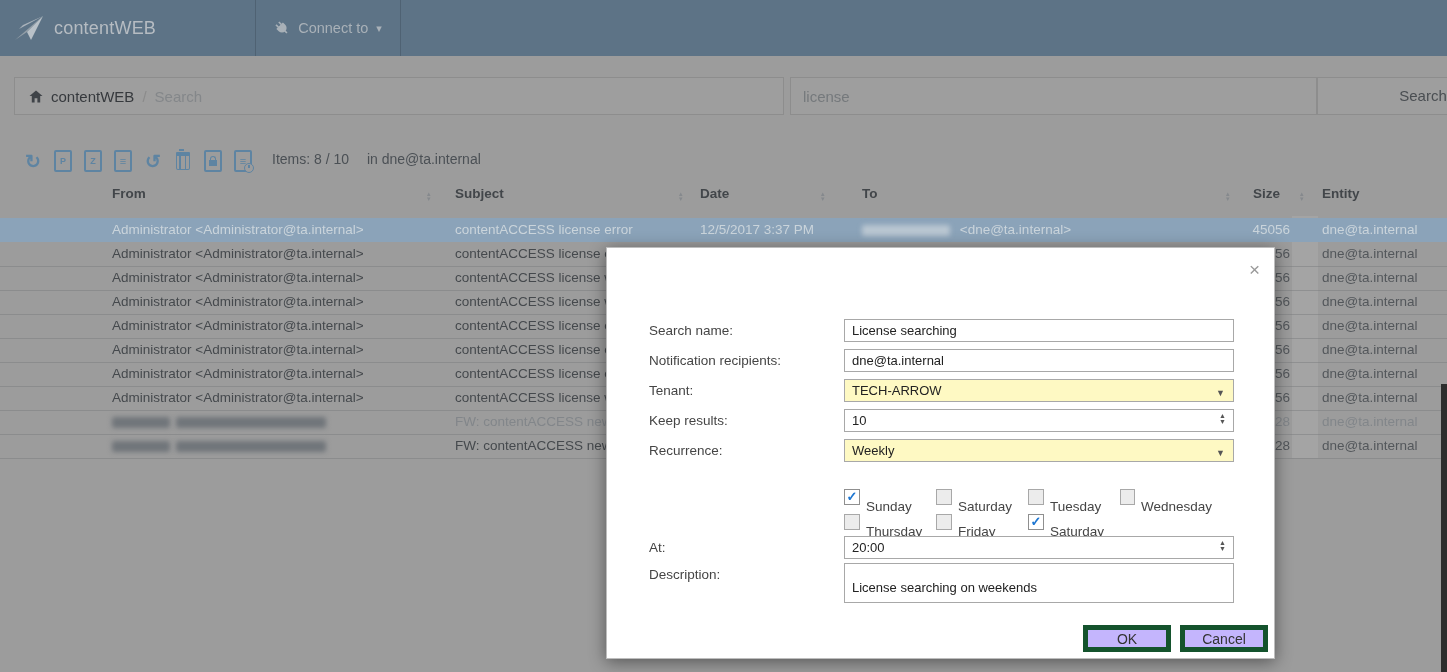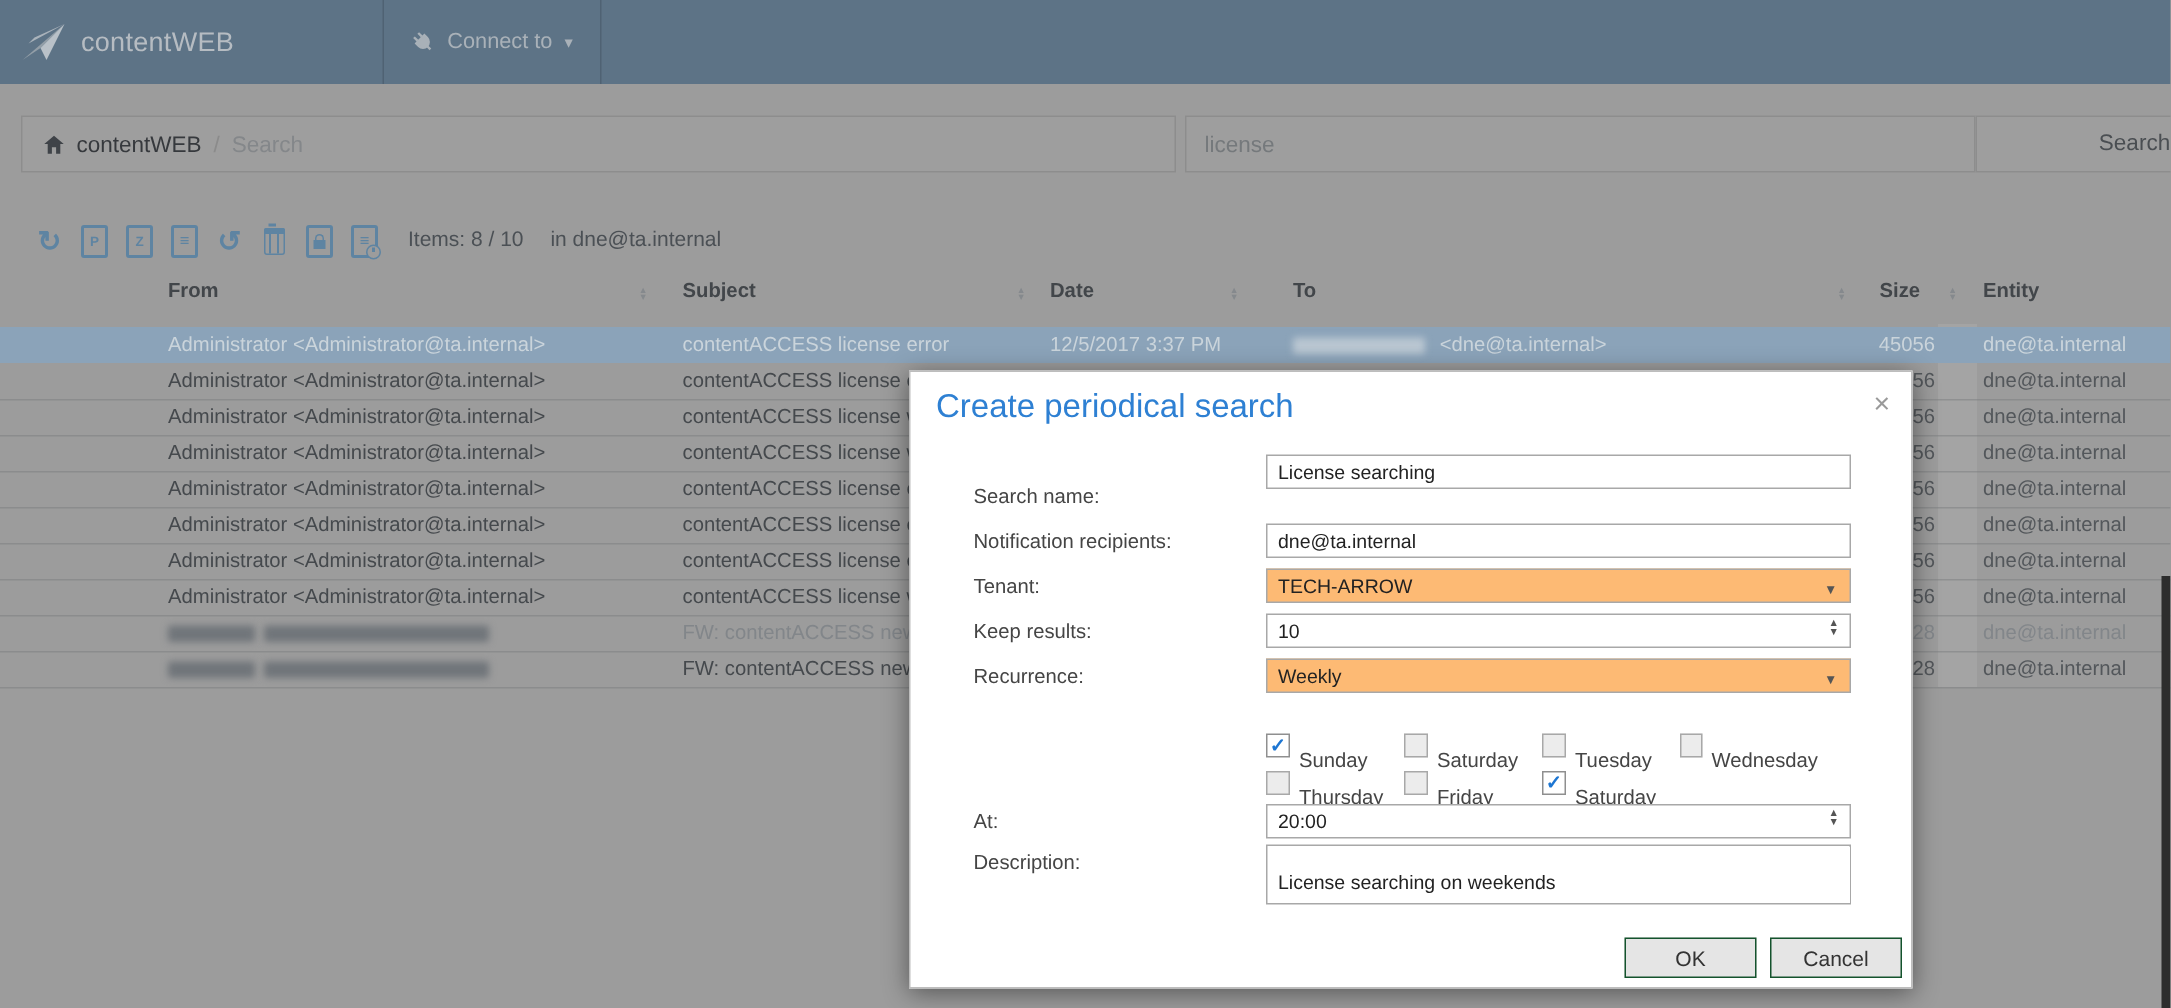--- a/index.html
+++ b/index.html
@@ -70,35 +70,35 @@
   .gutter{position:absolute;left:1292px;top:160px;width:26px;height:242px;background:#a4a4a4;}
   .edgebar{position:absolute;left:1441px;top:328px;width:6px;height:288px;background:#2d2d2d;}
   .modal{position:absolute;left:606px;top:247px;width:669px;height:412px;background:#ffffff;
          box-shadow:0 3px 16px rgba(0,0,0,.45);border:1px solid #bdbdbd;box-sizing:border-box;}
   .m-title{position:absolute;left:17px;top:10px;font-size:22px;font-weight:300;color:#2e80d3;}
   .m-close{position:absolute;left:642px;top:12px;font-size:19px;color:#9a9a9a;cursor:pointer;line-height:1;}
   .m-label{position:absolute;left:42px;font-size:13.5px;color:#454545;white-space:nowrap;}
   .m-input{position:absolute;left:237px;width:390px;height:23px;border:1px solid #a8a8a8;box-sizing:border-box;
            font-family:"Liberation Sans",sans-serif;font-size:13px;color:#222;padding:0 22px 0 7px;outline:none;background:#fff;}
   .m-select{position:absolute;left:237px;width:390px;height:23px;border:1px solid #a8a8a8;box-sizing:border-box;
-            font-size:13px;color:#222;padding:3px 22px 0 7px;cursor:pointer;background:#fdba74;}
+            font-size:13px;color:#222;padding:3px 22px 0 7px;cursor:pointer;background:#fef9c3;}
   .sel-caret{position:absolute;right:8px;top:8px;font-size:9px;color:#555;pointer-events:none;}
   .spin{position:absolute;display:flex;flex-direction:column;align-items:center;line-height:6px;
         font-size:7px;color:#555;cursor:pointer;}
   .m-textarea{position:absolute;left:237px;top:315px;width:390px;height:40px;border:1px solid #a8a8a8;
               box-sizing:border-box;font-family:"Liberation Sans",sans-serif;font-size:13px;color:#222;
               padding:16px 7px;resize:none;outline:none;}
   .days-row{position:absolute;left:237px;display:flex;}
   .day{display:flex;align-items:center;width:92px;cursor:pointer;}
   .cb{width:14px;height:14px;border:1px solid #a8a8a8;background:#ececec;display:inline-flex;align-items:center;
       justify-content:center;margin-right:6px;position:relative;}
   .cb.checked{background:#ffffff;border-color:#8f8f8f;}
   .cb.checked::after{content:'✓';color:#1d76d2;font-size:13px;font-weight:bold;position:absolute;top:-1px;}
   .dl{font-size:13.5px;color:#454545;margin-top:20px;}
-  .m-btn{position:absolute;top:377px;width:88px;height:27px;background:#e5e5e5;border:1px solid #14532d;
+  .m-btn{position:absolute;top:377px;width:88px;height:27px;background:#c4b5fd;border:5px solid #14532d;
          font-family:"Liberation Sans",sans-serif;font-size:14px;color:#333;cursor:pointer;}
 </style>
 </head>
 <body>
 
 <div class="navbar">
   <div class="brand">
     <svg width="30" height="26" viewBox="0 0 30 26">
       <polygon points="1,25 29,1 13,17" fill="#939ea7"></polygon>
       <polygon points="13,17 29,1 17,25" fill="#b9c1c8"></polygon>
@@ -281,25 +281,24 @@
     <span class="c" style="left:700px"></span>
     <span class="c" style="left:862px"></span>
     <span class="c size" style="left:1230px;width:60px">45128</span>
     <span class="c entity" style="left:1322px">dne@ta.internal</span>
   </div>
     </div>
   <div class="edgebar"></div>
 </div>
 
 <div class="modal">
-  <div class="m-title">Create periodical search</div>
   <div class="m-close">×</div>
 
   <span class="m-label" style="top:75px">Search name:</span>
-  <input class="m-input" style="top: 55px;" value="License searching">
+  <input class="m-input" style="top: 71px;" value="License searching">
 
   <span class="m-label" style="top:105px">Notification recipients:</span>
   <input class="m-input" style="top: 101px;" value="dne@ta.internal">
 
   <span class="m-label" style="top:135px">Tenant:</span>
   <div class="m-select" style="top:131px">
     <span>TECH-ARROW</span>
     <span class="sel-caret">▼</span>
   </div>
 

